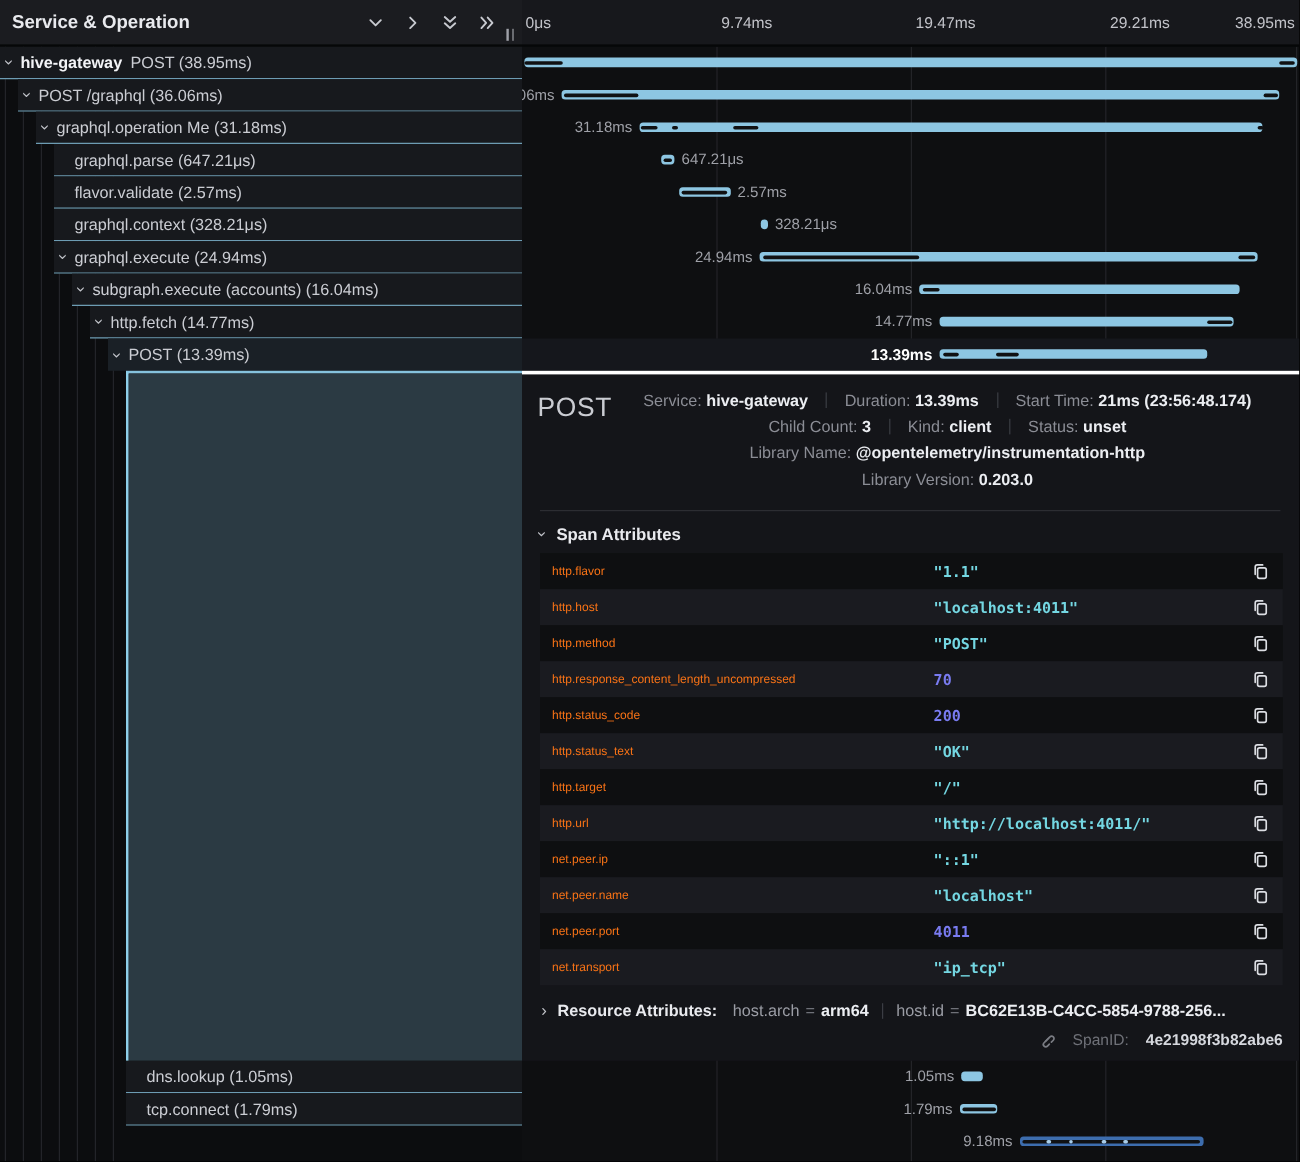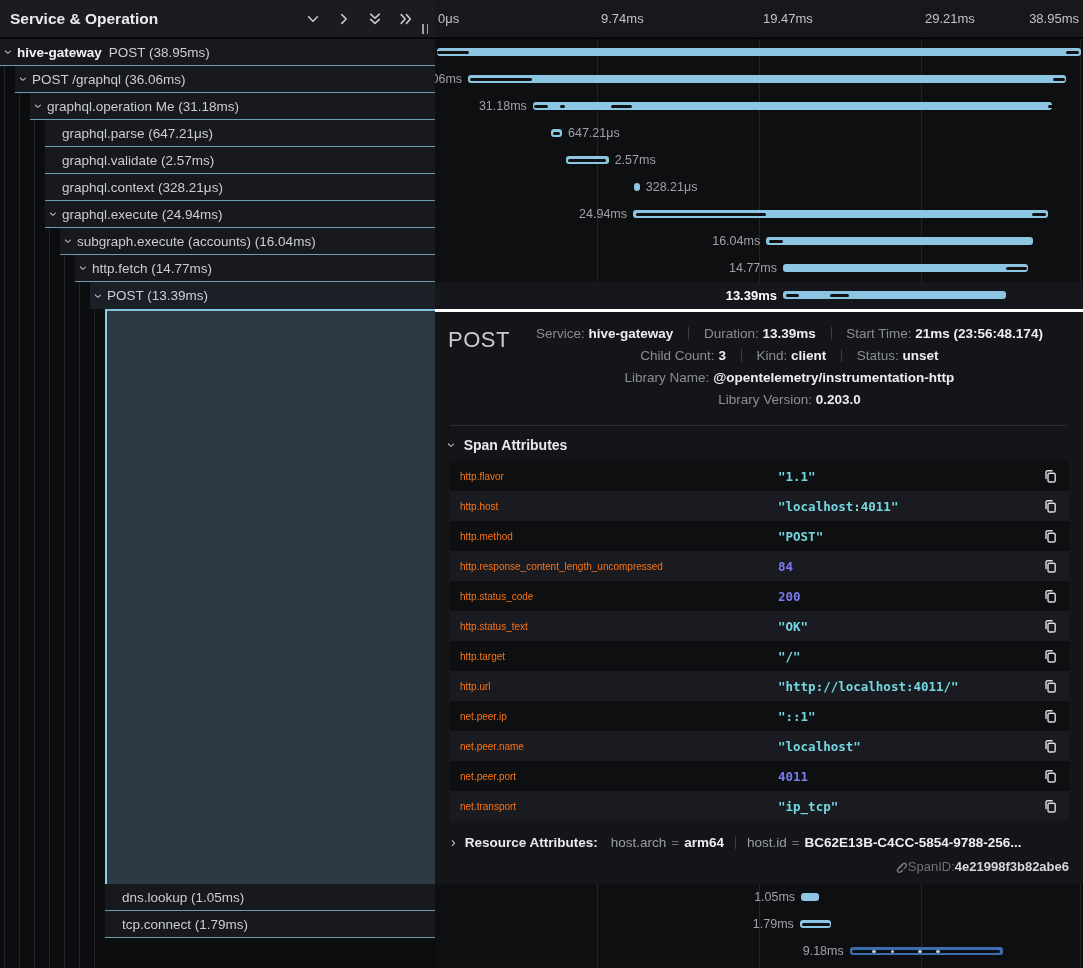--- a/index.html
+++ b/index.html
@@ -74,21 +74,21 @@
   .av.string{color:#74d7e2;}
   .av.number{color:#797bf0;}
   .acopy{flex:none;width:17px;height:17px;cursor:pointer;}
 
   .res-line{margin-top:13px;font-size:13.5px;display:flex;align-items:center;white-space:nowrap;overflow:hidden;}
   .res-title{font-weight:bold;color:#e9eaee;margin-right:13px;}
   .rk{color:#9b9da5;}
   .req{color:#6f7178;margin:0 5px;}
   .rv{font-weight:bold;color:#eceef2;}
 
-  .sid-line{margin-top:9px;display:flex;justify-content:flex-end;align-items:center;gap:0;
+  .sid-line{margin-top:9px;display:flex;justify-content:flex-end;align-items:center;gap:14px;
             font-size:13px;color:#6f7178;text-align:center;}
   .sid-val{font-weight:bold;color:#d6d8de;}
 </style>
 </head>
 <body>
 
 <div class="app">
 
   <div class="tree">
     <div class="tree-header">
@@ -143,21 +143,21 @@
     <div class="trow" style="top:93px;left:30px">
       <span class="chev down"></span>
       <span>graphql.operation Me (31.18ms)</span>
     </div>
     <div class="trow" style="top:120px;left:45px">
       <span class="chev blank"></span>
       <span>graphql.parse (647.21μs)</span>
     </div>
     <div class="trow" style="top:147px;left:45px">
       <span class="chev blank"></span>
-      <span>graphql.validate (2.57ms)</span>
+      <span>flavor.validate (2.57ms)</span>
     </div>
     <div class="trow" style="top:174px;left:45px">
       <span class="chev blank"></span>
       <span>graphql.context (328.21μs)</span>
     </div>
     <div class="trow" style="top:201px;left:45px">
       <span class="chev down"></span>
       <span>graphql.execute (24.94ms)</span>
     </div>
     <div class="trow" style="top:228px;left:60px">
@@ -341,21 +341,21 @@
             <span class="av string">"POST"</span>
             <span class="acopy">
     <svg width="17" height="17" viewBox="0 0 17 17" fill="none" stroke="#dcdee3" stroke-width="1.4" stroke-linecap="round" stroke-linejoin="round">
       <rect x="6" y="5.2" width="7.2" height="8.8" rx="1.6"></rect>
       <path d="M4 10.6 V4.6 a1.8 1.8 0 0 1 1.8 -1.8 h4.4"></path>
     </svg>
   </span>
           </div>
           <div class="arow even">
             <span class="ak">http.response_content_length_uncompressed</span>
-            <span class="av number">84</span>
+            <span class="av number">70</span>
             <span class="acopy">
     <svg width="17" height="17" viewBox="0 0 17 17" fill="none" stroke="#dcdee3" stroke-width="1.4" stroke-linecap="round" stroke-linejoin="round">
       <rect x="6" y="5.2" width="7.2" height="8.8" rx="1.6"></rect>
       <path d="M4 10.6 V4.6 a1.8 1.8 0 0 1 1.8 -1.8 h4.4"></path>
     </svg>
   </span>
           </div>
           <div class="arow odd">
             <span class="ak">http.status_code</span>
             <span class="av number">200</span>

